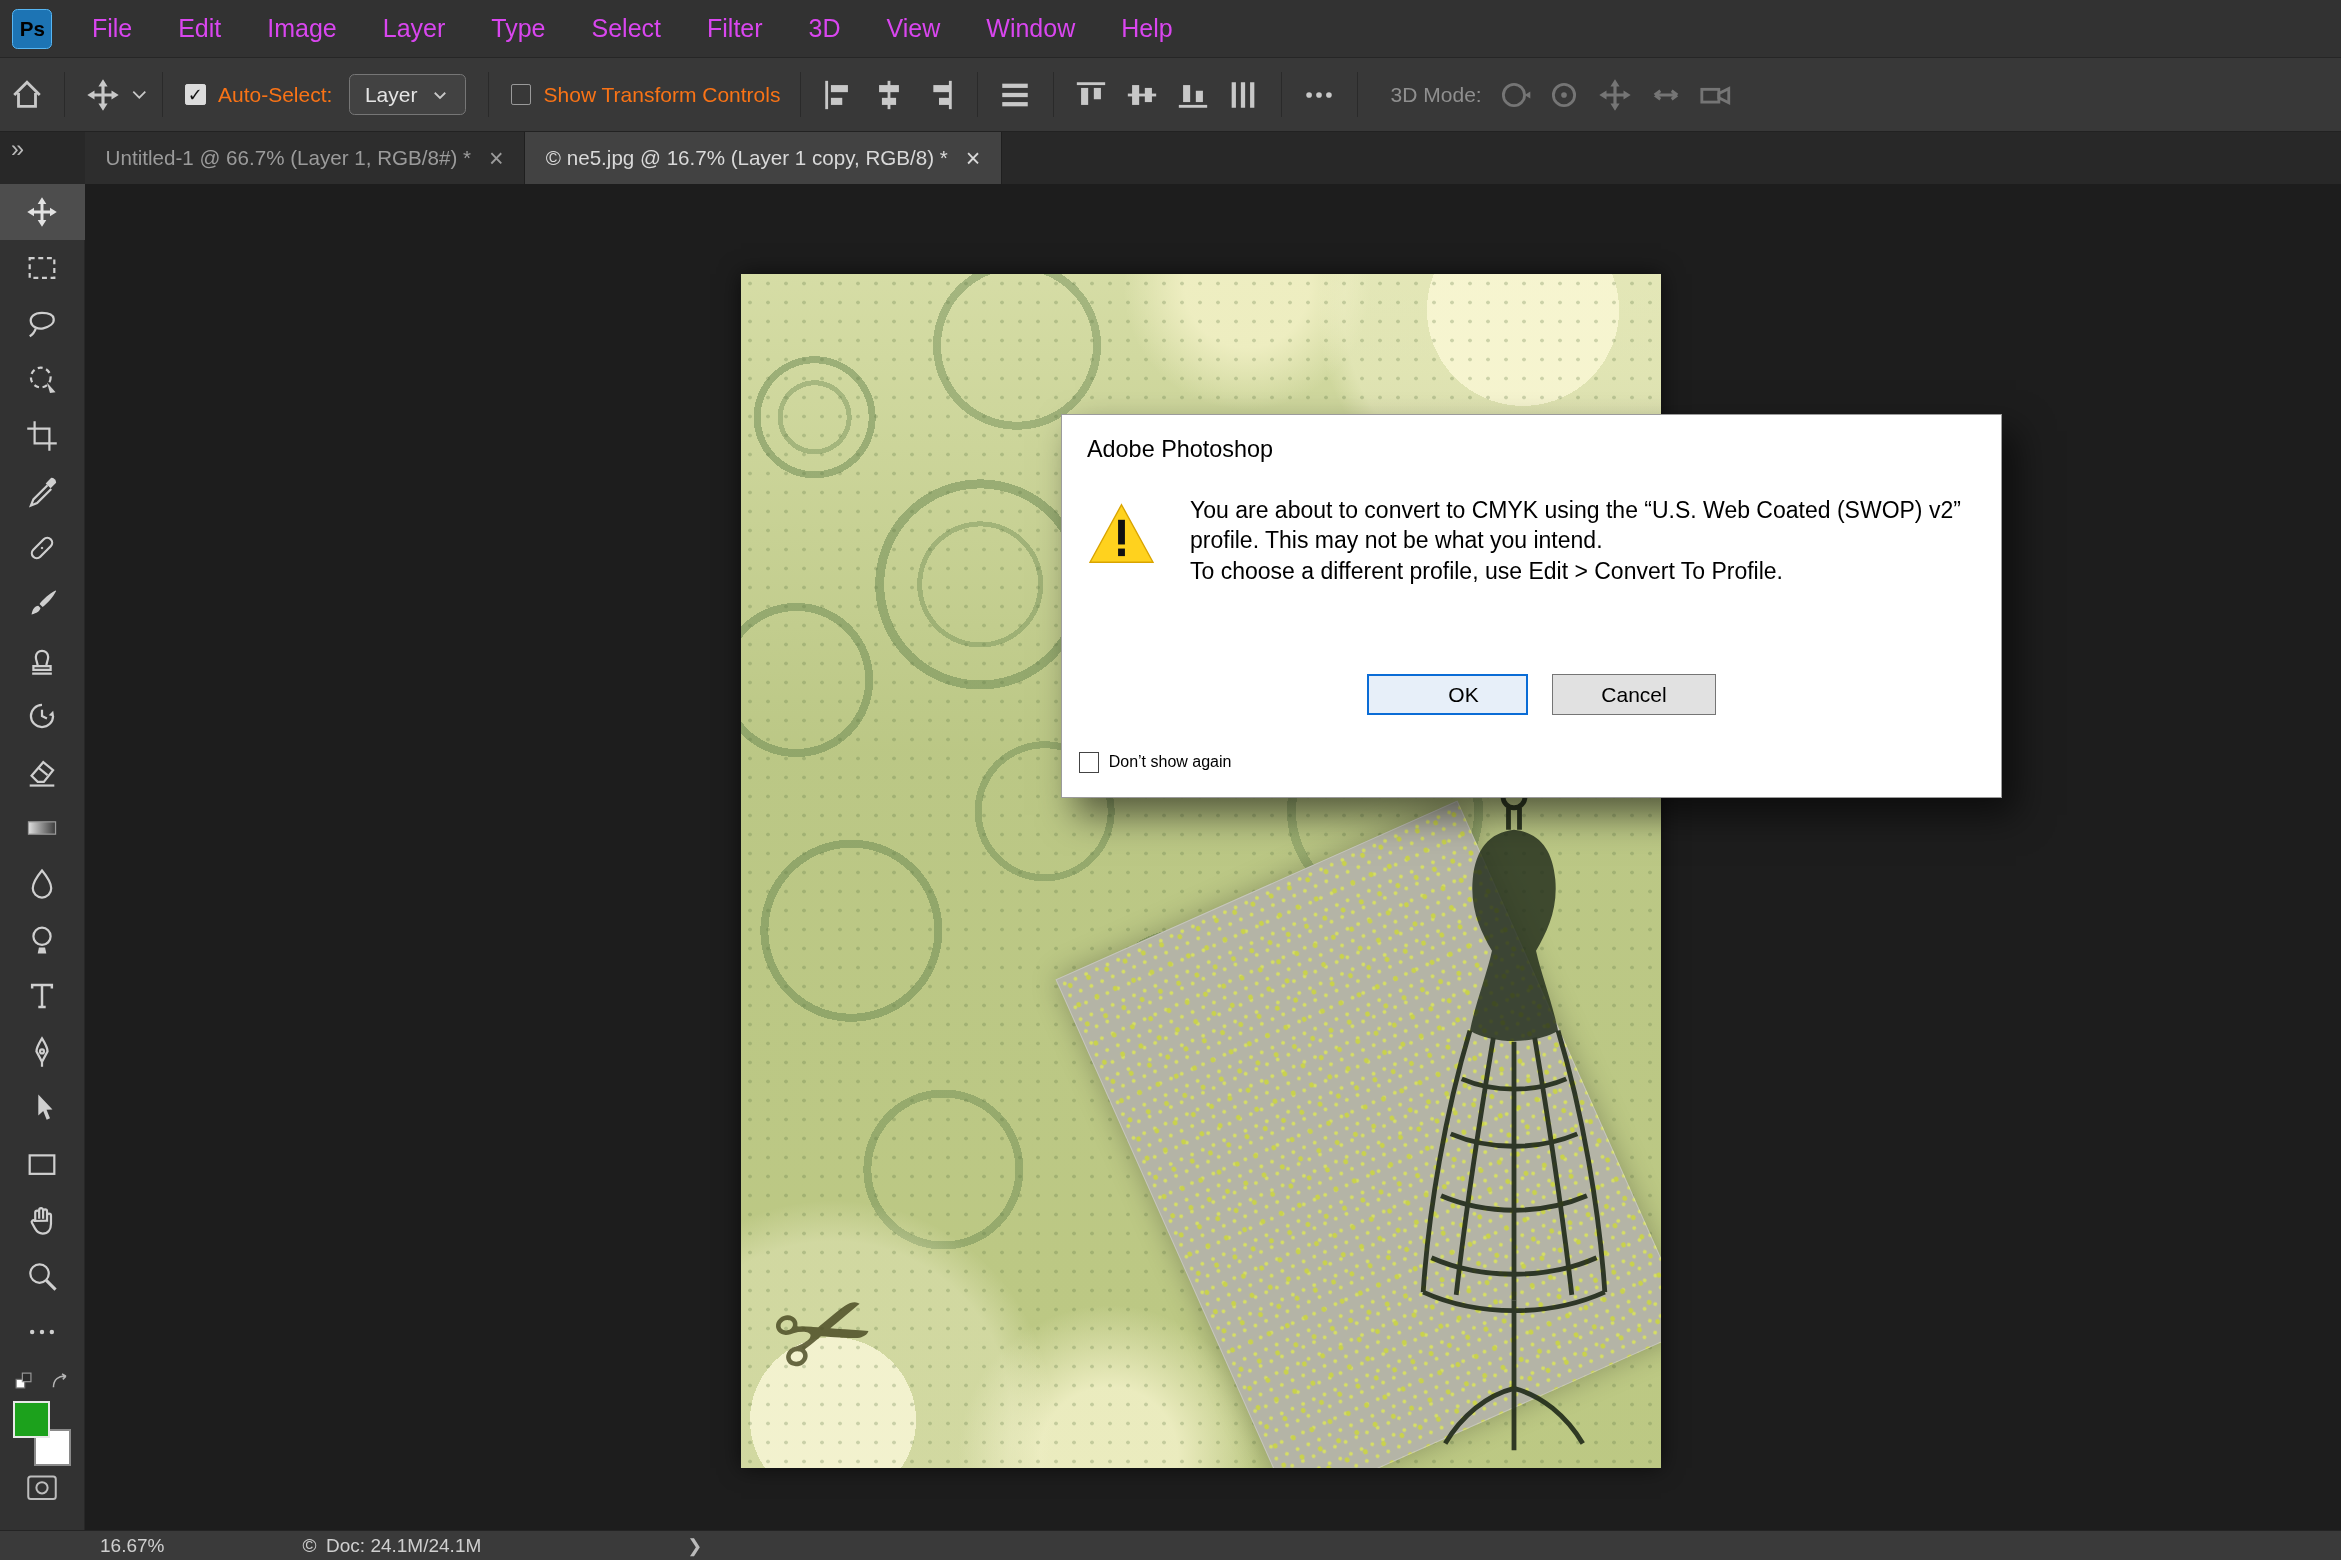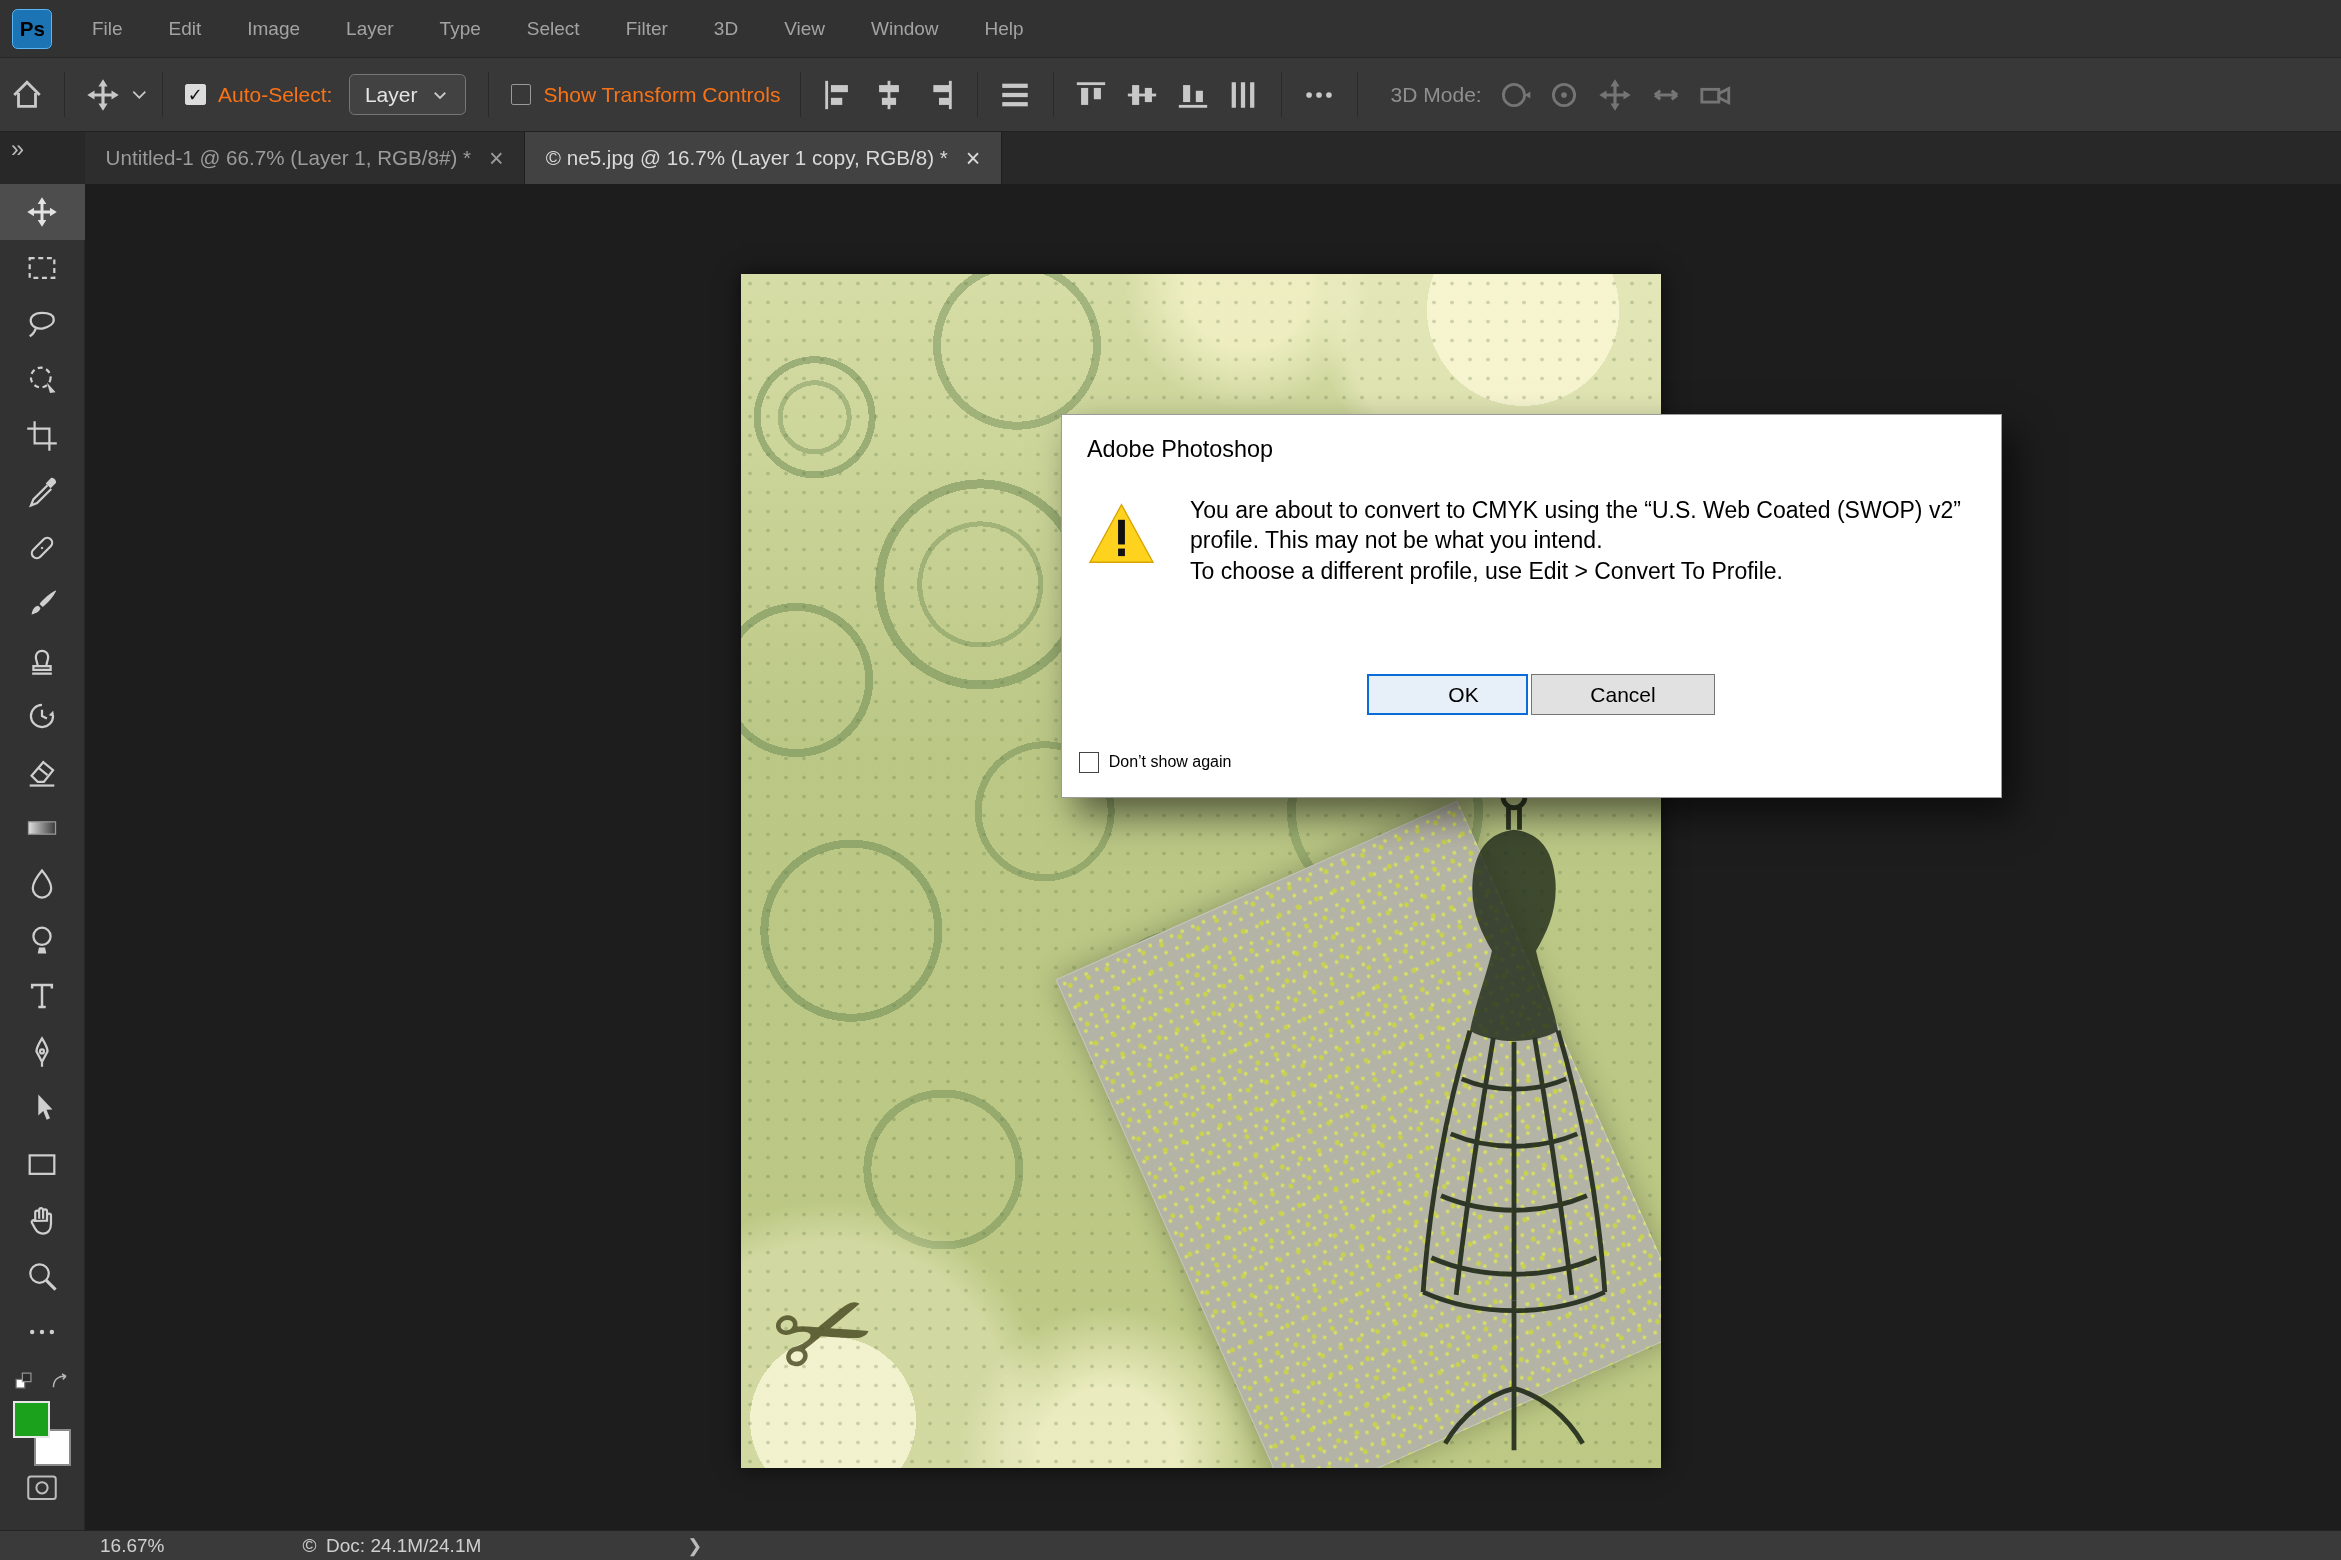--- a/index.html
+++ b/index.html
@@ -14,21 +14,21 @@
     position:absolute; top:0; left:0; right:0; height:58px;
     background:#323232; border-bottom:0.7px solid #262626;
     display:flex; align-items:center; z-index:5;
   }
   .ps-logo {
     width:40px; height:40px; margin:0 16.5px 0 12.4px; border-radius:5.5px;
     background:#1d74b4; color:#000000; font-weight:bold; font-size:20.6px;
     display:flex; align-items:center; justify-content:center;
     border:1.4px solid #57b6f3;
   }
-  .menu-item { padding:0 23px; font-size:19px; color:#a3a3a3; cursor:default; }
+  .menu-item { padding:0 23px; font-size:25px; color:#d946ef; cursor:default; }
   
   .optionsbar {
     position:absolute; top:58px; left:0; right:0; height:74px;
     background:#383838; border-bottom:0.7px solid #222;
     display:flex; align-items:center; z-index:5;
   }
   .sep { width:0.7px; height:45px; background:#2a2a2a; margin:0 12.4px; flex:none; }
   .opt-icon { width:34px; height:34px; flex:none; margin:0 8.3px; }
   .opt-icon svg { width:100%; height:100%; }
   .opt-label { font-size:21px; color:#f97316; margin:0 6.9px; white-space:nowrap; }
@@ -143,21 +143,21 @@
   }
   .dialog-title { position:absolute; left:25px; top:20.6px; font-size:23.4px; color:#000; }
   .warning-icon { position:absolute; left:25px; top:87px; width:69px; height:63px; }
   .dialog-message { position:absolute; left:128px; top:80px; width:798px; font-size:23px; line-height:1.32; color:#000; }
   .dialog-message p { margin:0; }
   .btn {
     position:absolute; top:259px; height:41px; display:flex; align-items:center;
     justify-content:center; font-size:21px; color:#000; background:#e1e1e1;
   }
   .btn-ok { left:305px; width:161px; border:2.1px solid #0a6cd6; background:#e7eff9;padding-left:32px; }
-  .btn-cancel { left:469px; width:184px; border:1.4px solid #757575; }
+  .btn-cancel { left:490px; width:164px; border:1.4px solid #757575; }
   .dont-show { position:absolute; left:16.5px; top:337px; display:flex; align-items:center; gap:9.6px; font-size:16px; color:#000; }
   .checkbox-dlg { width:20.6px; height:20.6px; border:1.4px solid #444; background:#fff; flex:none; }
   
   .statusbar {
     position:absolute; left:0; right:0; bottom:0; height:30px;
     background:#3a3a3a; border-top:0.7px solid #242424;
     display:flex; align-items:center; font-size:19px; color:#cfcfcf; z-index:5;
   }
   .status-zoom { margin-left:100px; }
   .status-doc { margin-left:138px; display:flex; align-items:center; gap:9.6px; }

